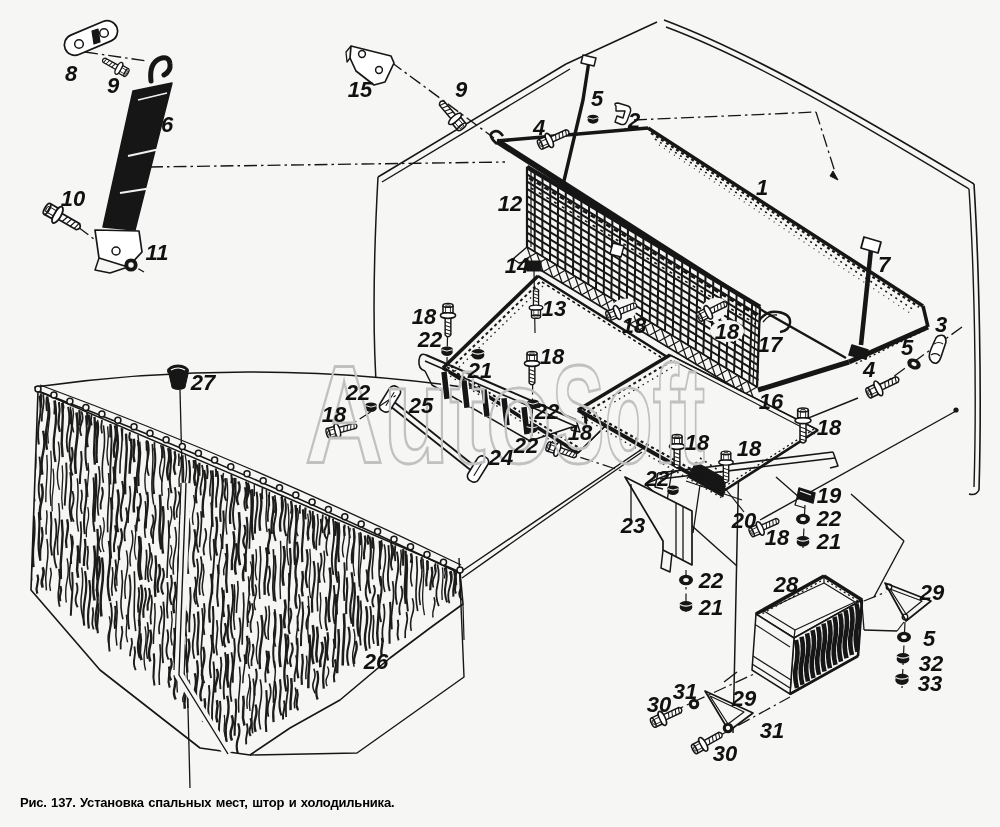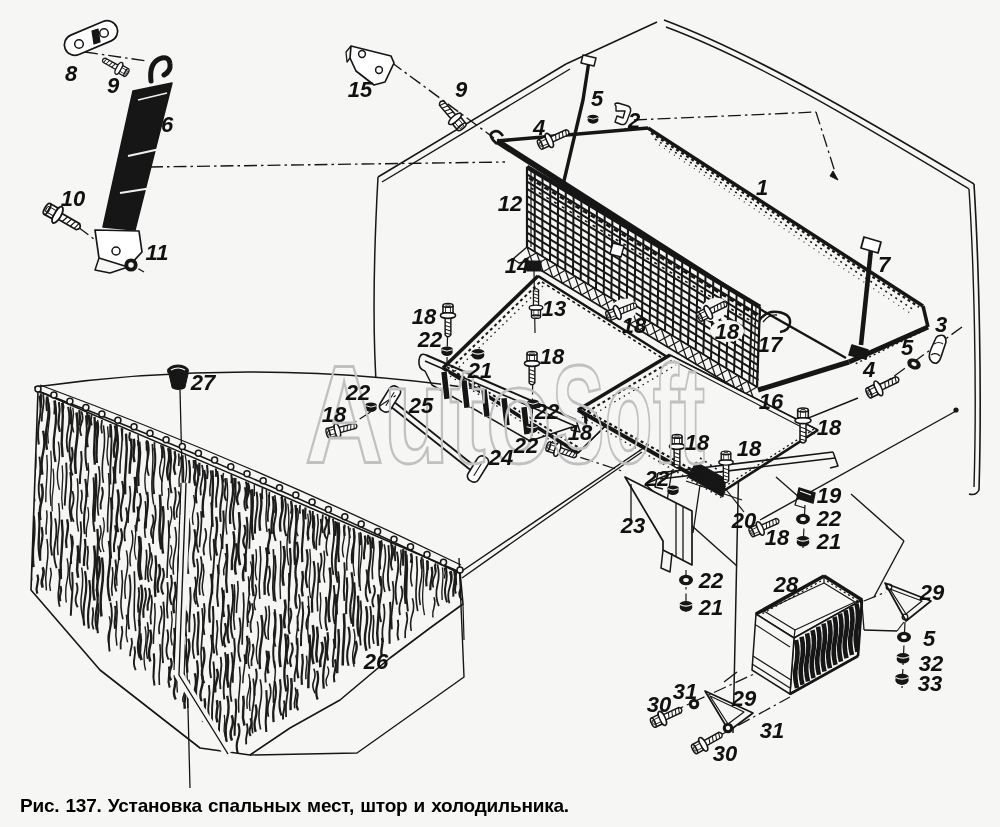--- a/index.html
+++ b/index.html
@@ -1064,13 +1064,13 @@
       <text x="932" y="599.5" text-anchor="middle" font-size="22" font-weight="bold" font-style="italic" fill="#111">29</text>
       <text x="744" y="705.5" text-anchor="middle" font-size="22" font-weight="bold" font-style="italic" fill="#111">29</text>
       <text x="659" y="711.5" text-anchor="middle" font-size="22" font-weight="bold" font-style="italic" fill="#111">30</text>
       <text x="725" y="760.5" text-anchor="middle" font-size="22" font-weight="bold" font-style="italic" fill="#111">30</text>
       <text x="685" y="698.5" text-anchor="middle" font-size="22" font-weight="bold" font-style="italic" fill="#111">31</text>
       <text x="772" y="737.5" text-anchor="middle" font-size="22" font-weight="bold" font-style="italic" fill="#111">31</text>
       <text x="931" y="670.5" text-anchor="middle" font-size="22" font-weight="bold" font-style="italic" fill="#111">32</text>
       <text x="930" y="690.5" text-anchor="middle" font-size="22" font-weight="bold" font-style="italic" fill="#111">33</text>
 </svg>
 
-<div style="position:absolute;left:20px;top:795px;font-size:19px;font-weight:bold;color:#000;word-spacing:1px;letter-spacing:-0.2px;">Рис. 137. Установка спальных мест, штор и холодильника.</div>
+<div style="position:absolute;left:20px;top:795px;font-size:13px;font-weight:bold;color:#000;word-spacing:1px;letter-spacing:-0.2px;">Рис. 137. Установка спальных мест, штор и холодильника.</div>
 </div>
 </body></html>

